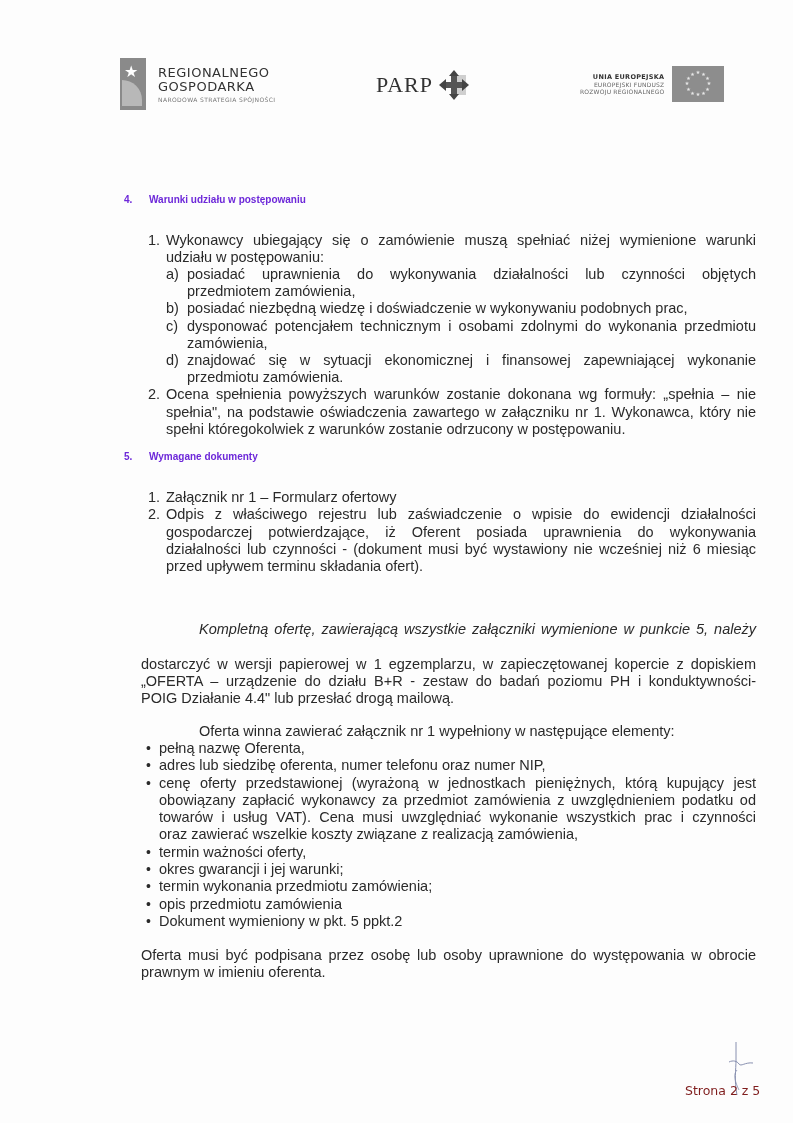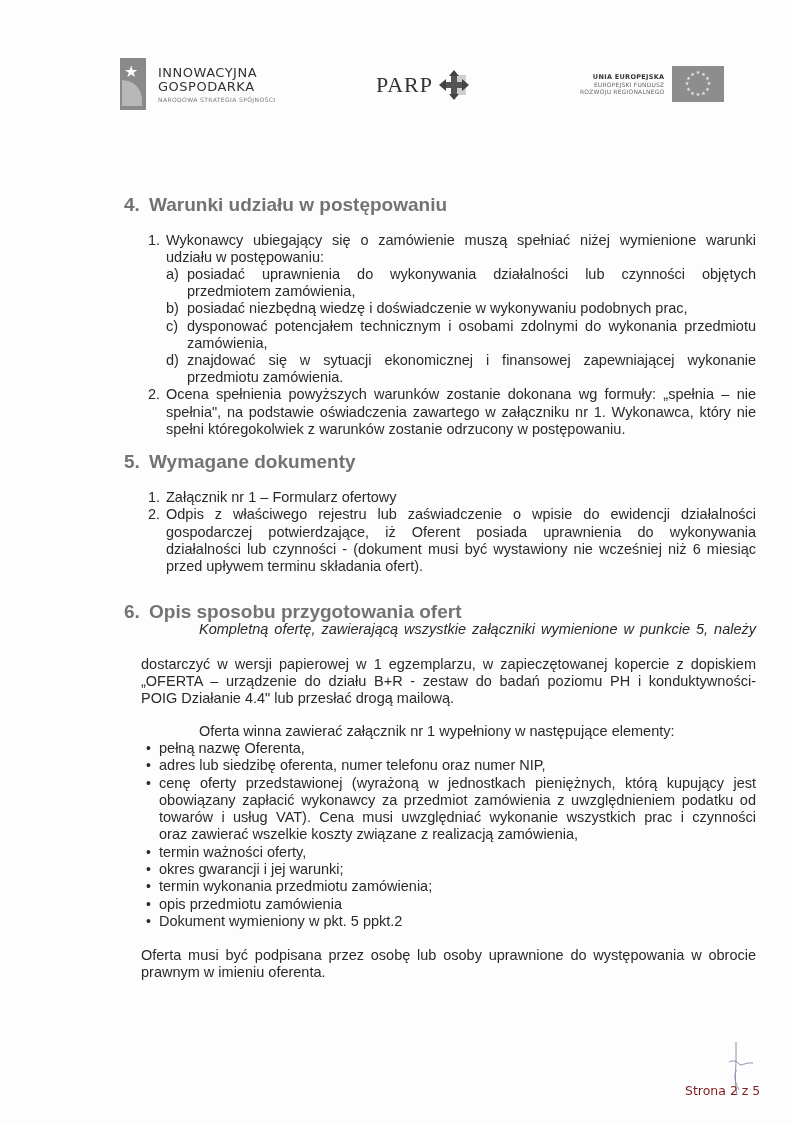--- a/index.html
+++ b/index.html
@@ -23,42 +23,42 @@
   .parp-text { font-family: "Liberation Serif", serif; font-size: 22px; color: #333; letter-spacing: 1px; }
   .parp-mark { margin-left: 6px; width: 30px; height: 30px; position: relative; }
 
   .logo-ue { position: absolute; left: 580px; top: 66px; display: flex; align-items: center; }
   .ue-text { text-align: right; margin-right: 8px; }
   .ue-line1 { font-family: "DejaVu Sans", sans-serif; font-size: 6.5px; font-weight: bold; color: #333; letter-spacing: 0.3px; }
   .ue-line2, .ue-line3 { font-family: "DejaVu Sans", sans-serif; font-size: 6px; color: #666; letter-spacing: 0.2px; }
   .ue-flag { width: 52px; height: 36px; background: #8d8d8d; position: relative; }
 
   
-  .section-heading { position: absolute; left: 124px; font-weight: bold; font-size: 19px; color: #737373; }
+  .section-heading { position: absolute; left: 124px; font-weight: bold; font-size: 10px; color: #6d28d9; }
   .section-heading .num { display: inline-block; width: 25px; }
   .para { position: absolute; font-size: 14.5px; line-height: 16.5px; text-align: justify; color: #2a2a2a; }
   .list-num { position: absolute; font-size: 14.5px; color: #2a2a2a; }
   .bullet { position: absolute; font-size: 14px; color: #2a2a2a; }
   .justify-last { text-align-last: justify; }
 
   .footer-page { position: absolute; left: 685px; top: 1083px; font-family: "DejaVu Sans", sans-serif; font-size: 12.5px; color: #7f1d1d; }
   .signature { position: absolute; left: 727px; top: 1040px; width: 30px; height: 60px; }
 </style>
 </head>
 <body>
 
 <div class="page">
 
   <div class="logo-ig">
     <div class="ig-mark">
       <span class="star">★</span>
       <span class="swoosh"></span>
     </div>
     <div class="ig-text">
-      <span class="ig-line1">INNOWACYJNA</span>
+      <span class="ig-line1">REGIONALNEGO</span>
       <span class="ig-line2">GOSPODARKA</span>
       <span class="ig-line3">NARODOWA STRATEGIA SPÓJNOŚCI</span>
     </div>
   </div>
 
   <div class="logo-parp">
     <span class="parp-text">PARP</span>
     <svg class="parp-mark" viewBox="0 0 30 30">
       <rect x="17" y="5" width="10" height="10" fill="#cfcfcf"></rect>
       <rect x="17" y="16" width="10" height="9" fill="#cfcfcf"></rect>
@@ -130,23 +130,20 @@
 
   <span class="list-num" style="left:148px; top:489px;">1.</span>
   <div class="para" style="left:166px; top:489px; width:590px;">Załącznik nr 1 – Formularz ofertowy</div>
 
   <span class="list-num" style="left:148px; top:506px;">2.</span>
   <div class="para justify-last" style="left:166px; top:506px; width:590px;">Odpis z właściwego rejestru lub zaświadczenie o wpisie do ewidencji działalności</div>
   <div class="para justify-last" style="left:166px; top:524px; width:590px;">gospodarczej potwierdzające, iż Oferent posiada uprawnienia do wykonywania</div>
   <div class="para justify-last" style="left:166px; top:541px; width:590px;">działalności lub czynności - (dokument musi być wystawiony nie wcześniej niż 6 miesiąc</div>
   <div class="para" style="left:166px; top:558px; width:590px;">przed upływem terminu składania ofert).</div>
 
-  <div class="section-heading" style="top:601px;">
-    <span class="num">6.</span><span>Opis sposobu przygotowania ofert</span>
-  </div>
 
   <div class="para justify-last" style="left:199px; top:621px; width:557px;font-style:italic;">Kompletną ofertę, zawierającą wszystkie załączniki wymienione w punkcie 5, należy</div>
   <div class="para justify-last" style="left:141px; top:656px; width:615px;">dostarczyć w wersji papierowej w 1 egzemplarzu, w zapieczętowanej kopercie z dopiskiem</div>
   <div class="para justify-last" style="left:141px; top:673px; width:615px;">„OFERTA – urządzenie do działu B+R - zestaw do badań poziomu PH i konduktywności-</div>
   <div class="para" style="left:141px; top:690px; width:615px;">POIG Działanie 4.4" lub przesłać drogą mailową.</div>
 
   <div class="para" style="left:199px; top:723px; width:557px;">Oferta winna zawierać  załącznik nr 1 wypełniony w następujące elementy:</div>
 
   <span class="bullet" style="left:146px; top:740px;">•</span>
   <div class="para" style="left:159px; top:740px; width:597px;">pełną nazwę Oferenta,</div>

